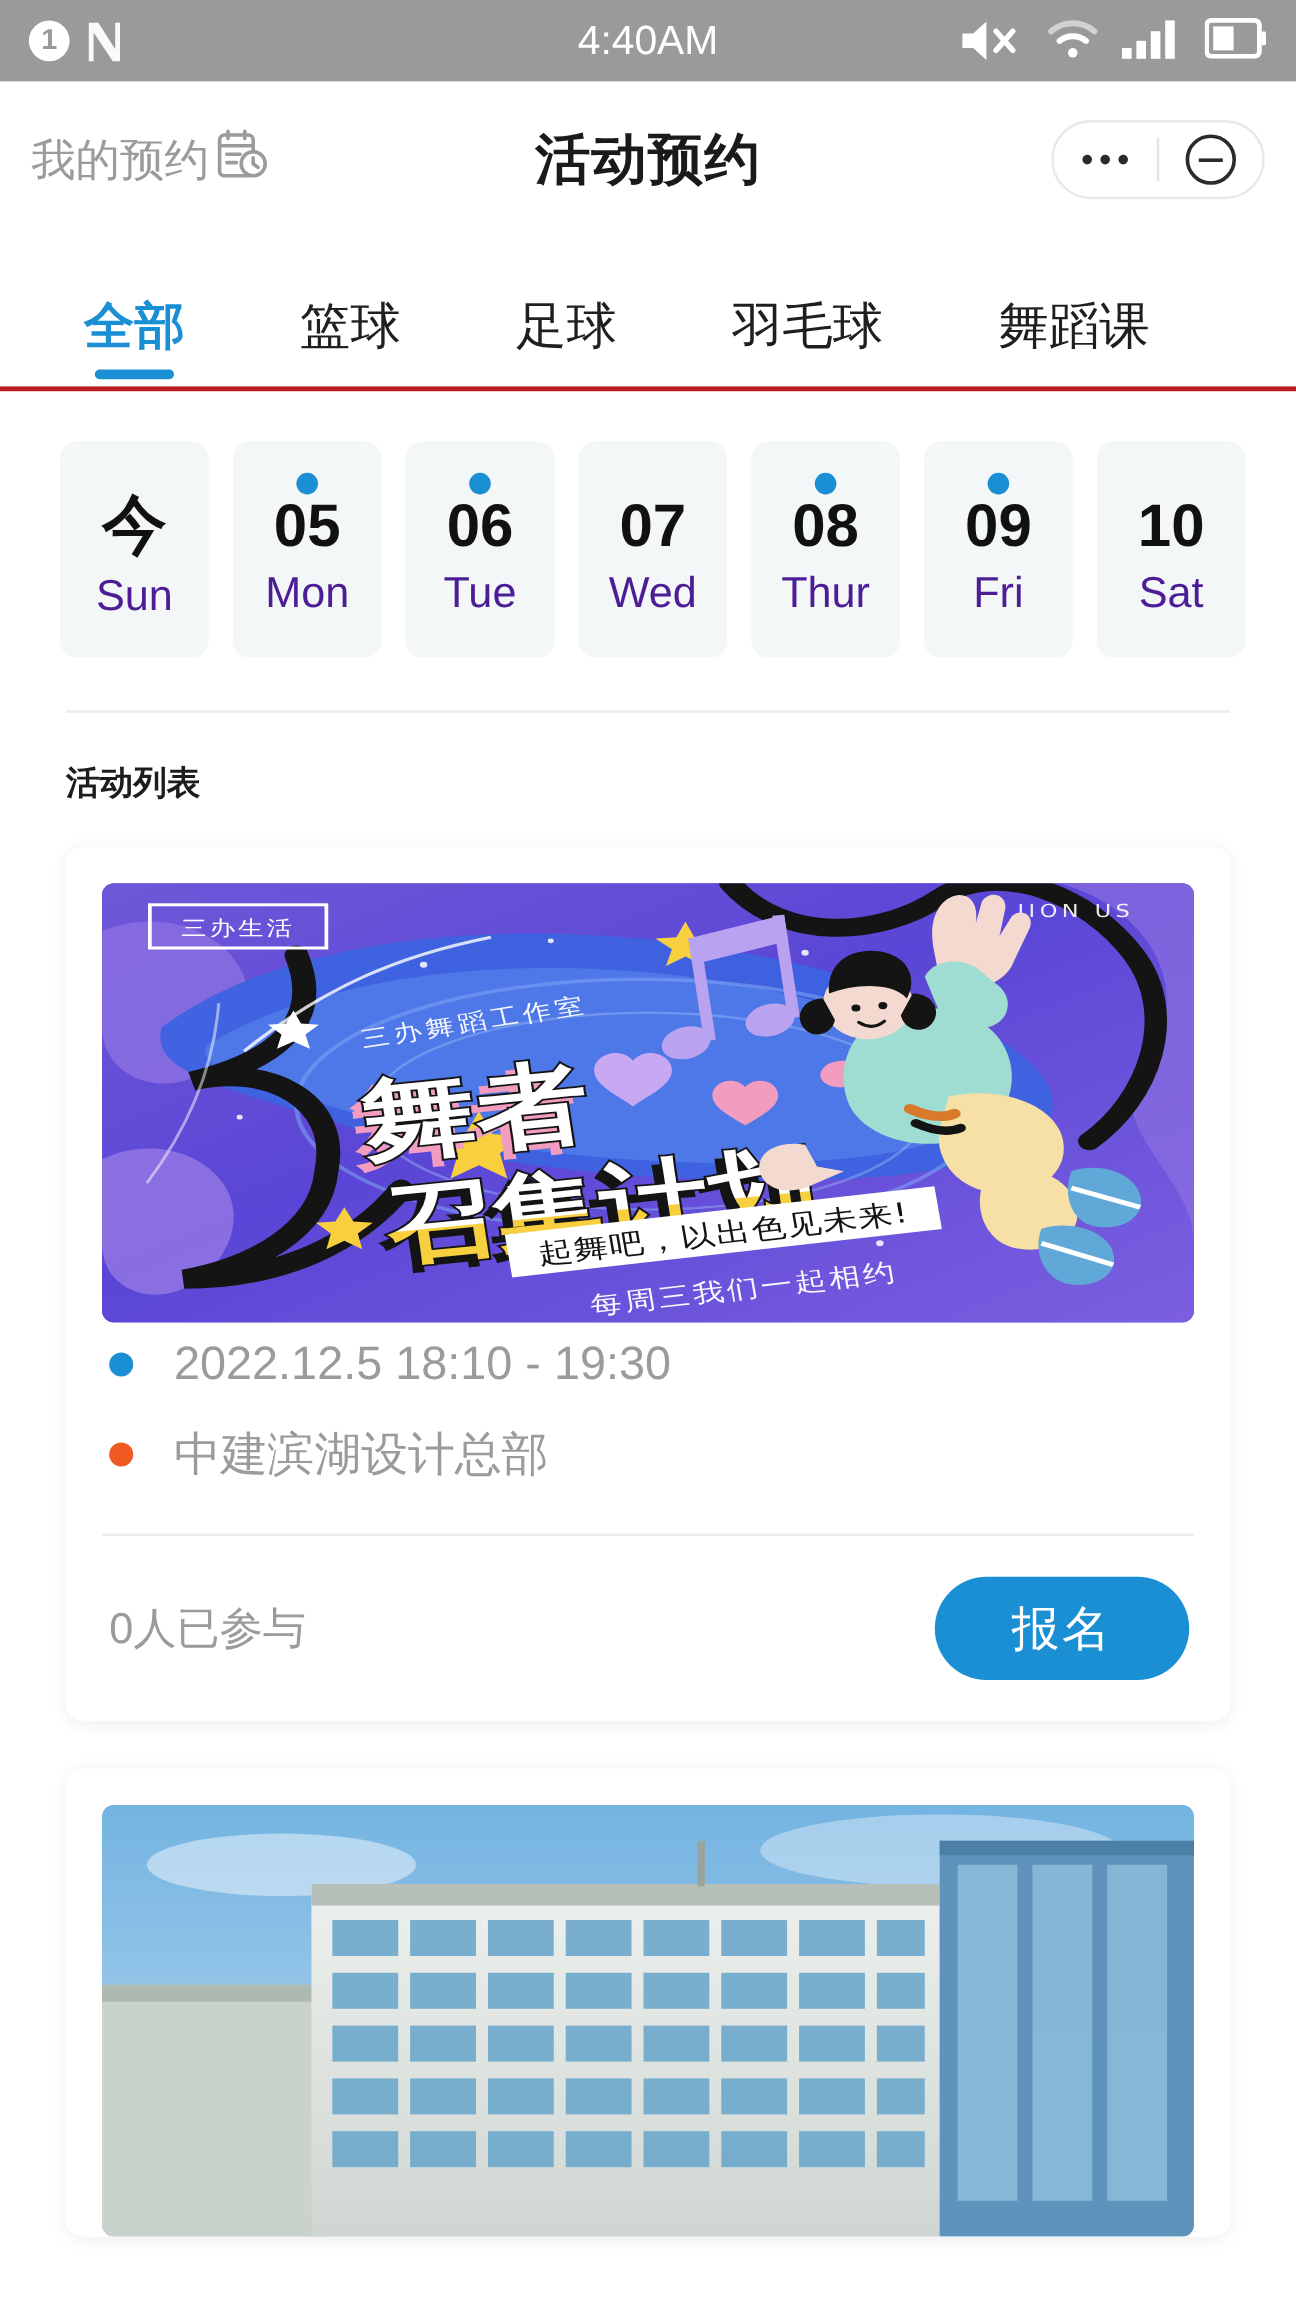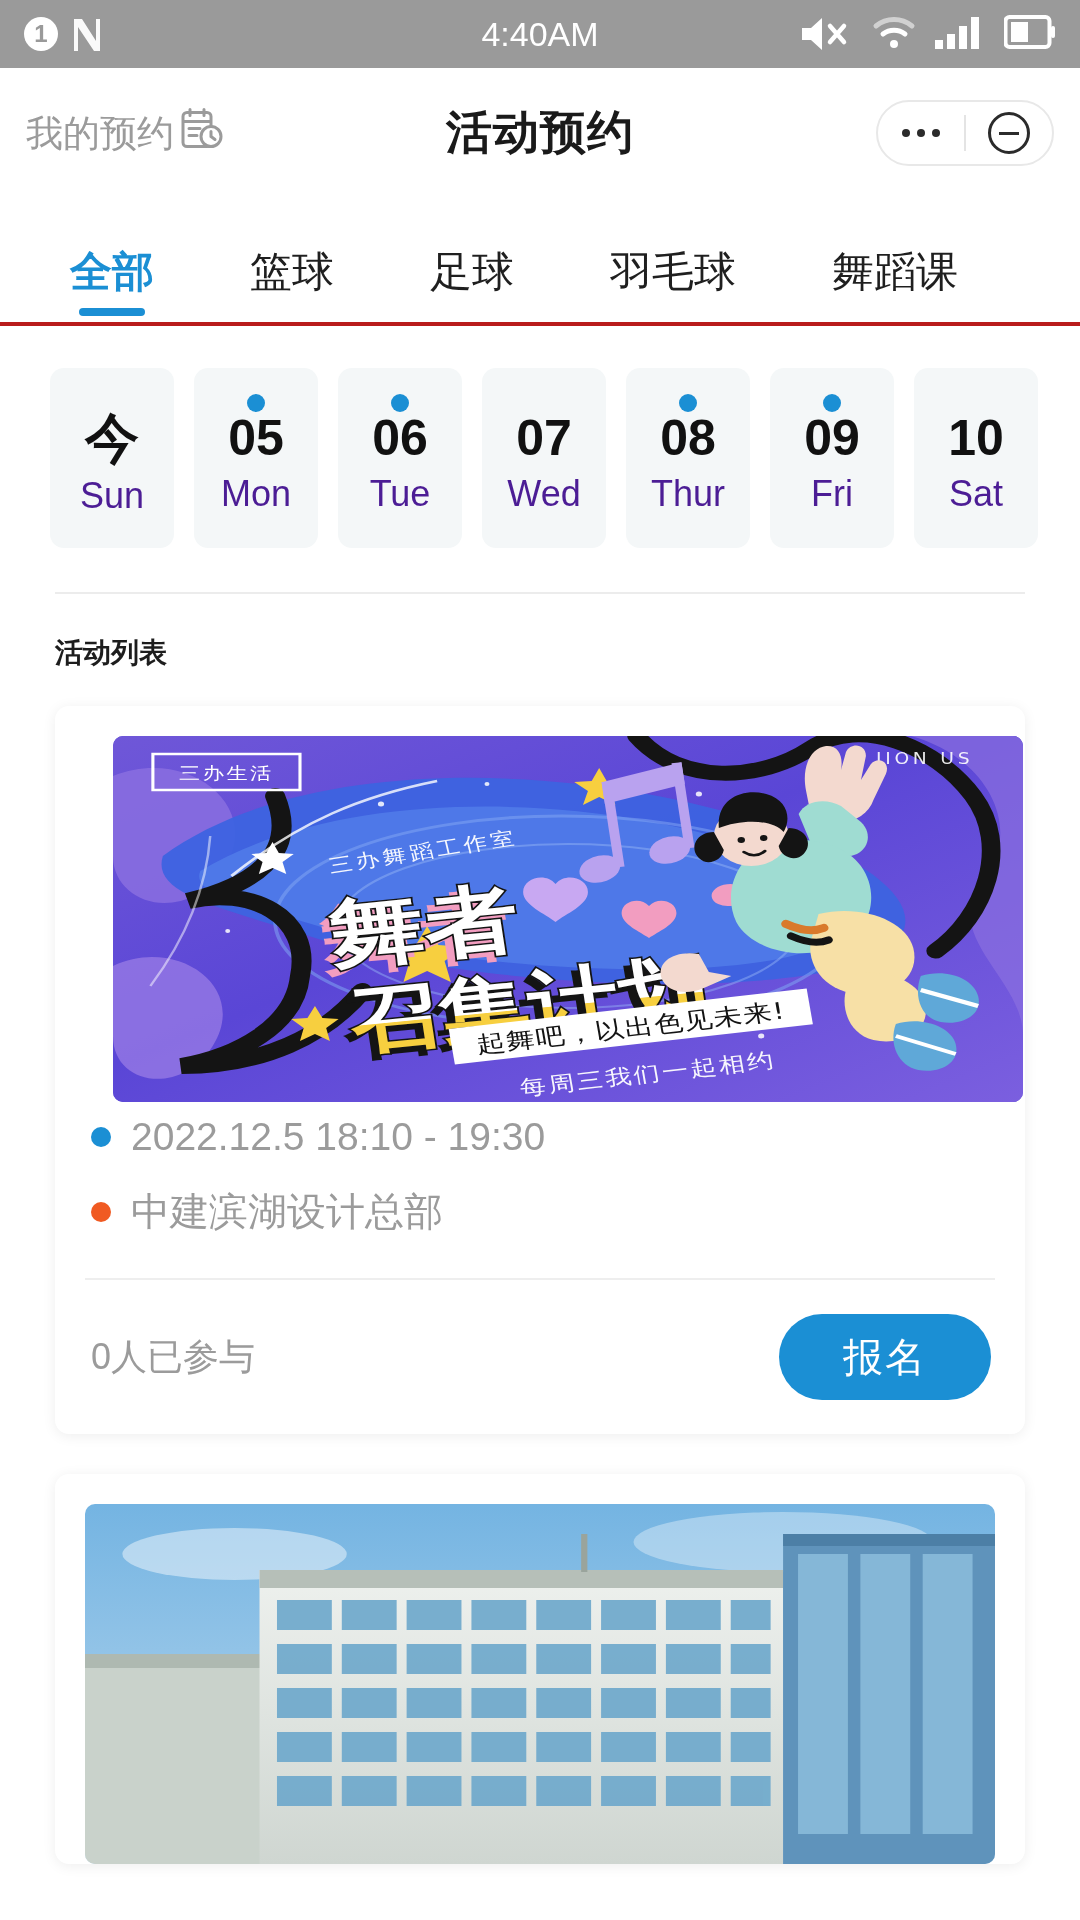--- a/index.html
+++ b/index.html
@@ -121,30 +121,30 @@
 
   
   .card {
     margin:0 55px 40px 55px; background:#fff; border-radius:14px;
     box-shadow:0 2px 14px rgba(0,0,0,0.07); overflow:hidden;
   }
   .card-inner { padding:30px 30px 0 30px; }
 
   .poster {
     width:100%; height:366px; border-radius:10px; overflow:hidden;
-    position:relative; background:#5a4fd4;margin-left:28px;
+    position:relative; background:#5a4fd4;
   }
   .poster svg { display:block; width:100%; height:100%; }
 
   .card-title {
     font-size:45px; font-weight:500; color:#1a1a1a;
     padding:34px 0 10px 6px; letter-spacing:0.5px;
   }
   .meta-row {
-    display:flex; align-items:center; gap:20px;
+    display:flex; align-items:center; gap:34px;
     padding:13px 0 13px 6px;
   }
   .meta-dot { width:20px; height:20px; border-radius:50%; flex:0 0 20px; }
   .meta-dot.blue { background:#1b8fd4; }
   .meta-dot.orange { background:#f05a22; }
   .meta-text { font-size:39px; color:#9b9b9b; }
 
   .card-sep { height:2px; background:#eeeeee; margin:26px 0 0 0; }
   .card-foot {
     display:flex; align-items:center; justify-content:space-between;

